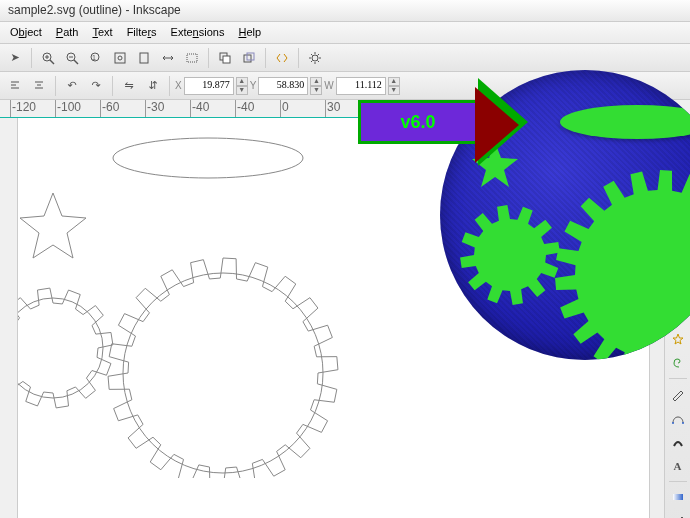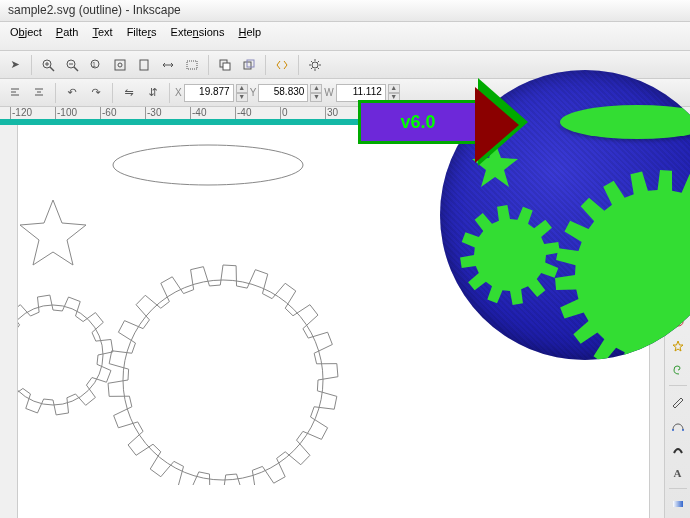--- a/index.html
+++ b/index.html
@@ -1,29 +1,29 @@
 <!DOCTYPE html>
 <html><head>
 <meta charset="utf-8">
 <style>
 * { box-sizing: border-box; margin: 0; padding: 0; }
 body { font-family: "Segoe UI", Tahoma, sans-serif; font-size: 11px; background: #fff; width: 690px; height: 518px; overflow: hidden; position: relative; }
 .titlebar { height: 22px; background: linear-gradient(#fdfdfd,#e8e8e8); border-bottom: 1px solid #ccc; padding: 3px 8px; font-size: 12px; color: #333; }
-.menubar { height: 29px; background: linear-gradient(#f8f8f8,#ececec); border-bottom: 1px solid #ccc; padding: 2px 4px; display: flex; gap: 2px; }
+.menubar { height: 22px; background: linear-gradient(#f8f8f8,#ececec); border-bottom: 1px solid #ccc; padding: 2px 4px; display: flex; gap: 2px; }
 .menubar span { padding: 2px 6px; cursor: default; }
 .menubar u { text-decoration: underline; }
 .toolbar1, .toolbar2 { height: 28px; background: linear-gradient(#f5f5f5,#e5e5e5); border-bottom: 1px solid #ccc; display: flex; align-items: center; padding: 0 4px; gap: 2px; }
 .tb-btn { width: 22px; height: 22px; display: flex; align-items: center; justify-content: center; border: 1px solid transparent; border-radius: 2px; cursor: pointer; color: #555; }
 .tb-sep { width: 1px; height: 20px; background: #ccc; margin: 0 3px; }
 .spin { display: flex; align-items: center; gap: 2px; }
 .spin label { color: #888; font-size: 10px; }
-.spin .val { width: 50px; height: 18px; background: #fff; border: 1px solid #bbb; font-size: 10px; padding: 1px 3px; text-align: right; }
+.spin .val { width: 50px; height: 18px; background: #fff; border: 1px solid #bbb; font-size: 10px; padding: 1px 3px; text-align: right; font-family: Liberation Serif, serif; }
 .spin .arrows { display: flex; flex-direction: column; }
 .spin .arrows div { width: 12px; height: 9px; background: #e8e8e8; border: 1px solid #bbb; font-size: 7px; line-height: 6px; text-align: center; color: #666; }
-.ruler-h { height: 18px; background: #f0f0f0; border-bottom: 6px solid #14b8a6; position: relative; font-size: 10px; color: #666; overflow: hidden; }
+.ruler-h { height: 18px; background: #f0f0f0; border-bottom: 1px solid #14b8a6; position: relative; font-size: 12px; color: #666; overflow: hidden; }
 .ruler-v { width: 18px; background: #f0f0f0; border-right: 1px solid #ccc; }
 .canvas-area { flex: 1; display: flex; flex-direction: column; }
 .canvas-body { flex: 1; display: flex; }
 .canvas { flex: 1; background: #fff; position: relative; overflow: hidden; }
 .right-tools { width: 26px; background: linear-gradient(#f5f5f5,#e5e5e5); border-left: 1px solid #ccc; display: flex; flex-direction: column; align-items: center; padding-top: 4px; gap: 2px; }
 .rt-btn { width: 22px; height: 22px; display: flex; align-items: center; justify-content: center; color: #555; border: 1px solid transparent; border-radius: 2px; }
 .rt-sep { width: 18px; height: 1px; background: #ccc; margin: 2px 0; }
 .scrollbar-v { width: 15px; background: #eee; border-left: 1px solid #ccc; position: relative; }
 .scrollbar-v .thumb { position: absolute; left: 2px; right: 2px; top: 40px; height: 80px; background: #ccc; border: 1px solid #aaa; border-radius: 2px; }
 

